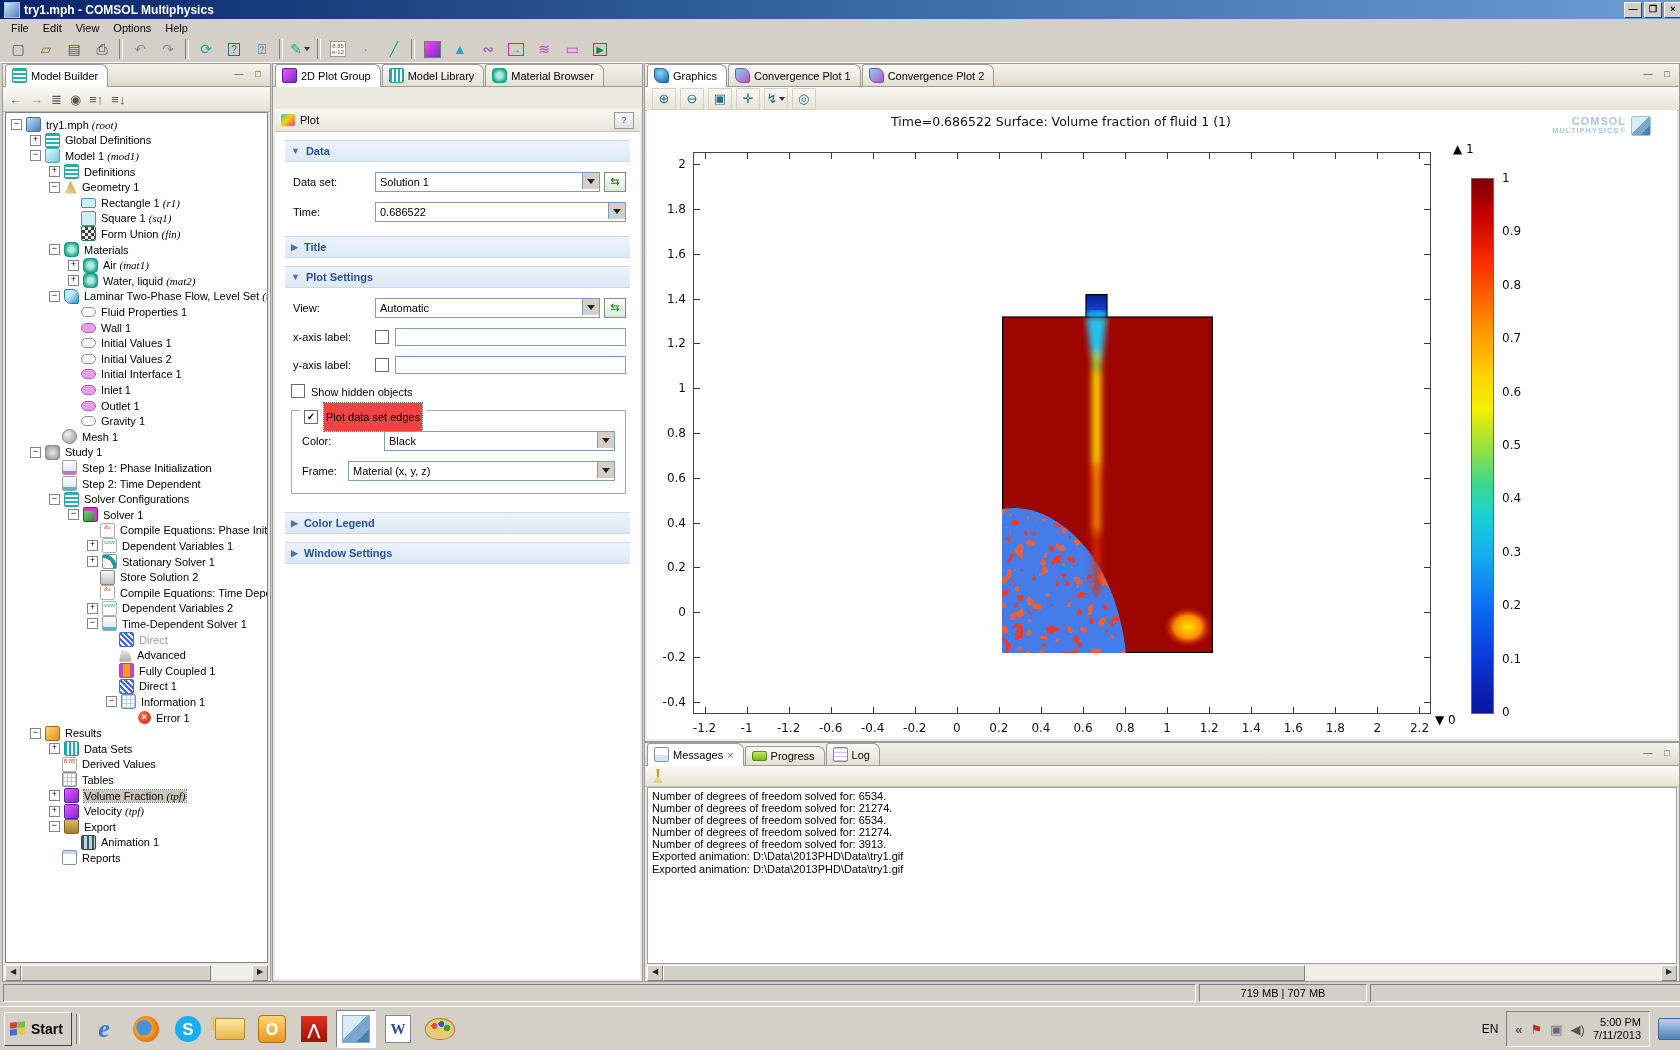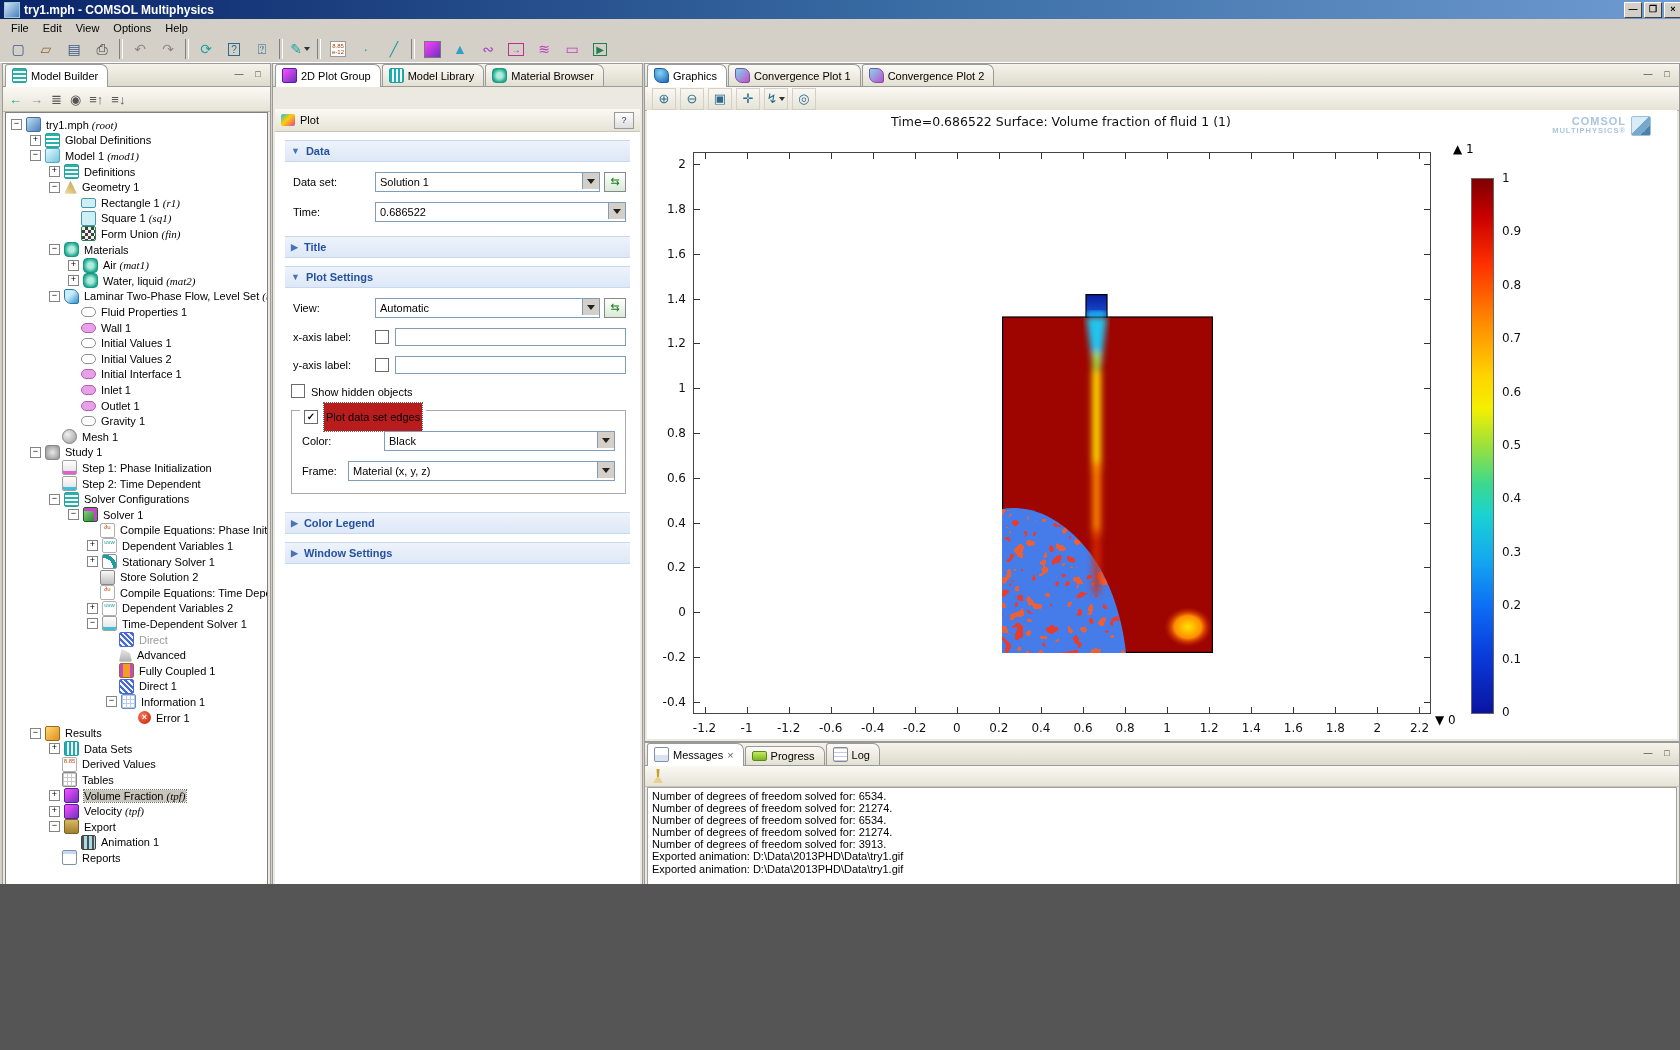--- a/index.html
+++ b/index.html
@@ -1,16 +1,16 @@
 <!DOCTYPE html>
 <html><head>
 <meta charset="utf-8">
 <style>
   html,body{margin:0;padding:0;background:#555;}
-  #app{position:relative;width:1680px;height:884px;background:#d4d0c8;overflow:hidden;
+  #app{position:relative;width:1680px;height:1050px;background:#d4d0c8;overflow:hidden;
        font-family:"Liberation Sans",sans-serif;font-size:11px;color:#000;}
   .abs{position:absolute;}
   
   #titlebar{left:0;top:0;width:1680px;height:19px;background:linear-gradient(90deg,#0a246a,#3a6ea5 55%,#6f9bd1);
             display:flex;align-items:center;padding:0 2px;color:#fff;font-weight:bold;font-size:12px;}
   #titlebar .wicon{width:14px;height:14px;margin:0 4px 0 2px;background:linear-gradient(135deg,#cfe4f4,#4a80c0);border:1px solid #9cc;}
   #titlebar .grow{flex:1;}
   .tbtn{width:16px;height:14px;background:#d4d0c8;border:1px solid;border-color:#fff #404040 #404040 #fff;
         font-size:9px;line-height:12px;text-align:center;color:#000;margin-left:2px;font-weight:bold;}
   #menubar{left:0;top:19px;width:1680px;height:17px;background:#d4d0c8;display:flex;align-items:center;padding-left:4px;border-bottom:1px solid #b8b4a8;}
@@ -98,21 +98,21 @@
   .combo .db{position:absolute;right:0;top:0;width:16px;height:16px;background:#d4d0c8;border-left:1px solid #7f9db9;
              display:flex;align-items:center;justify-content:center;}
   .combo .db:after{content:"";border-left:4px solid transparent;border-right:4px solid transparent;border-top:5px solid #222;}
   .extbtn{width:20px;height:18px;margin-left:4px;border:1px solid #888;background:linear-gradient(#fff,#d8ead8);
           color:#1a7a1a;font-size:11px;text-align:center;line-height:17px;flex:none;}
   .cb{width:12px;height:12px;border:1px solid #6a6a6a;background:#fff;flex:none;margin-right:6px;
       font-size:10px;line-height:11px;text-align:center;font-weight:bold;}
   .tinput{height:16px;border:1px solid #7f9db9;background:#fff;flex:1;}
   .groupbox{margin:12px 14px 0 16px;border:1px solid #aaa;position:relative;padding:20px 10px 12px 10px;}
   .groupbox .legend{position:absolute;top:-8px;left:8px;background:#fff;display:flex;align-items:center;padding:0 4px;}
-  .groupbox .legend .hl{background:#b91c1c;outline:1px dotted #666;padding:8px 2px;}
+  .groupbox .legend .hl{background:#ef4444;outline:1px dotted #666;padding:8px 2px;}
   .grow2{display:flex;align-items:center;margin-top:10px;}
   .grow2 .flabel{width:46px;flex:none;}
   
   #gfx-toolbar{height:23px;display:flex;align-items:center;background:linear-gradient(#faf9f4,#e6e3d6);border-bottom:1px solid #b8b4a8;padding-left:6px;gap:2px;}
   #gfx-toolbar .tb{width:22px;height:20px;}
   #gfx-canvas{position:absolute;left:2px;right:2px;top:46px;bottom:2px;background:#fff;overflow:hidden;}
   #plot-title{position:absolute;left:46px;width:736px;top:4px;text-align:center;font-family:"DejaVu Sans",sans-serif;font-size:12.5px;color:#111;}
   #plot-frame{position:absolute;left:46px;top:42px;width:736px;height:560px;border:1px solid #444;}
   .tickx{position:absolute;width:1px;height:6px;background:#333;}
   .ticky{position:absolute;width:6px;height:1px;background:#333;}

